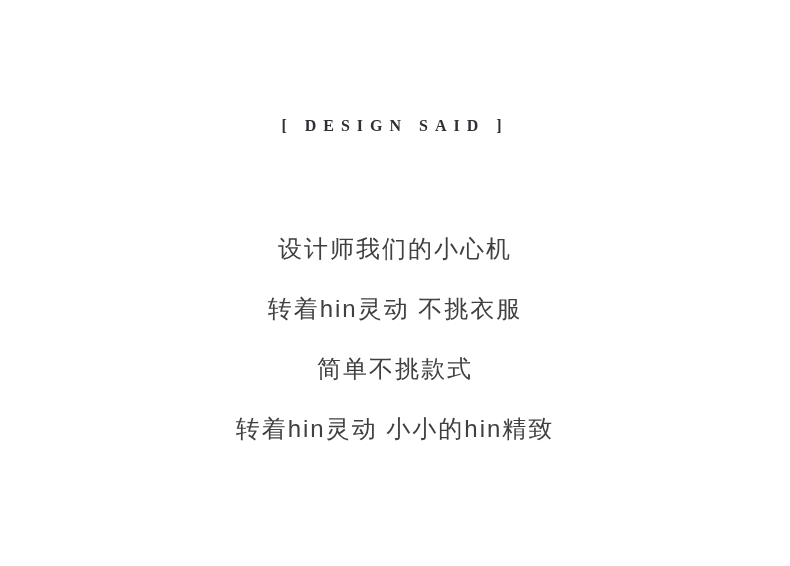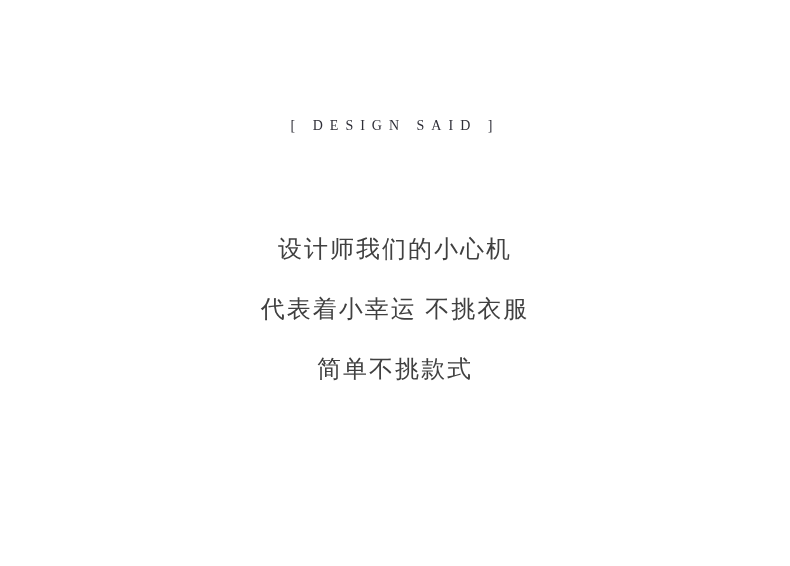--- a/index.html
+++ b/index.html
@@ -21,22 +21,22 @@
     left: 0;
     width: 100%;
     display: flex;
     flex-direction: column;
     align-items: center;
     text-align: center;
   }
   .heading {
     margin: 112px 0 0 0;
     font-family: "Liberation Serif", "DejaVu Serif", serif;
-    font-size: 14px;
-    font-weight: 400;
+    font-size: 16px;
+    font-weight: 700;
     letter-spacing: 7px;
     color: #2f2f38;
     line-height: 28px;
     white-space: nowrap;
   }
   .taglines {
     margin-top: 79px;
   }
   .taglines p {
     margin: 0;
@@ -50,17 +50,18 @@
   }
 </style>
 </head>
 <body>
 
 <div class="page">
   <div class="content">
     <div class="heading">[ DESIGN SAID ]</div>
     <div class="taglines">
       <p>设计师我们的小心机</p>
-      <p>代表着小幸运 不挑衣服</p>
+      <p>转着hin灵动 不挑衣服</p>
       <p>简单不挑款式</p>
+      <p>转着hin灵动 小小的hin精致</p>
     </div>
   </div>
 </div>
 
 </body></html>

